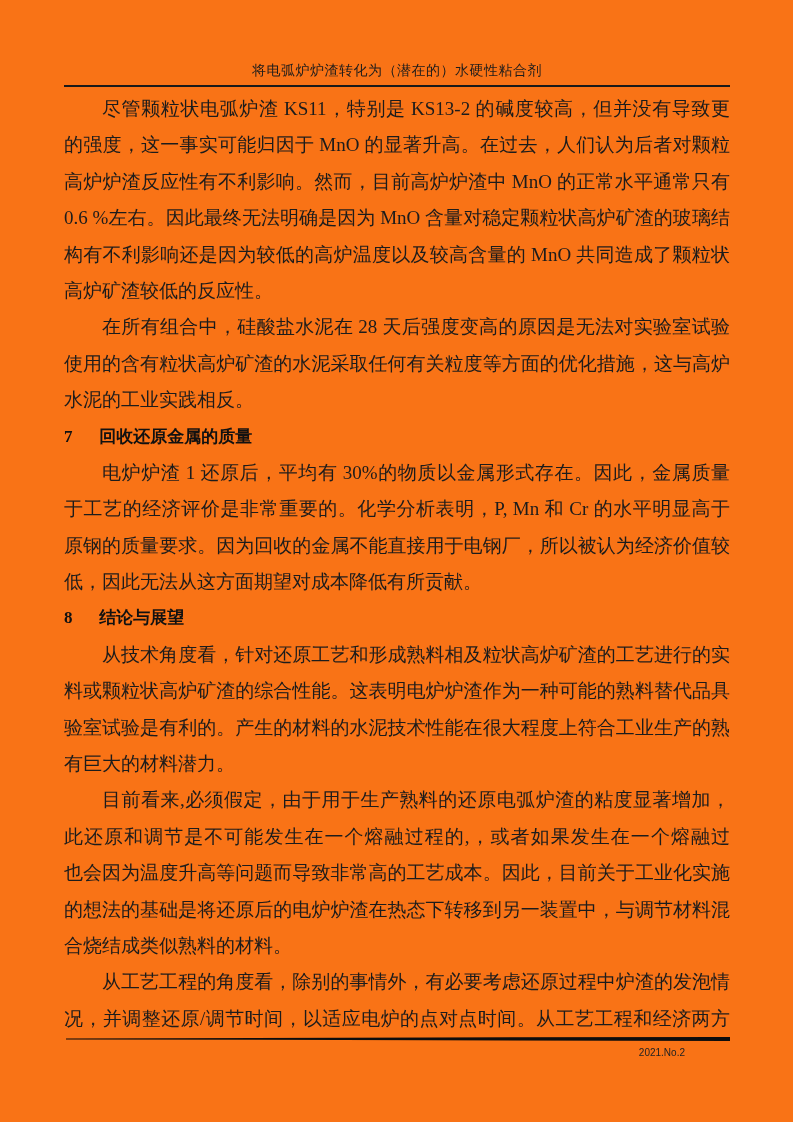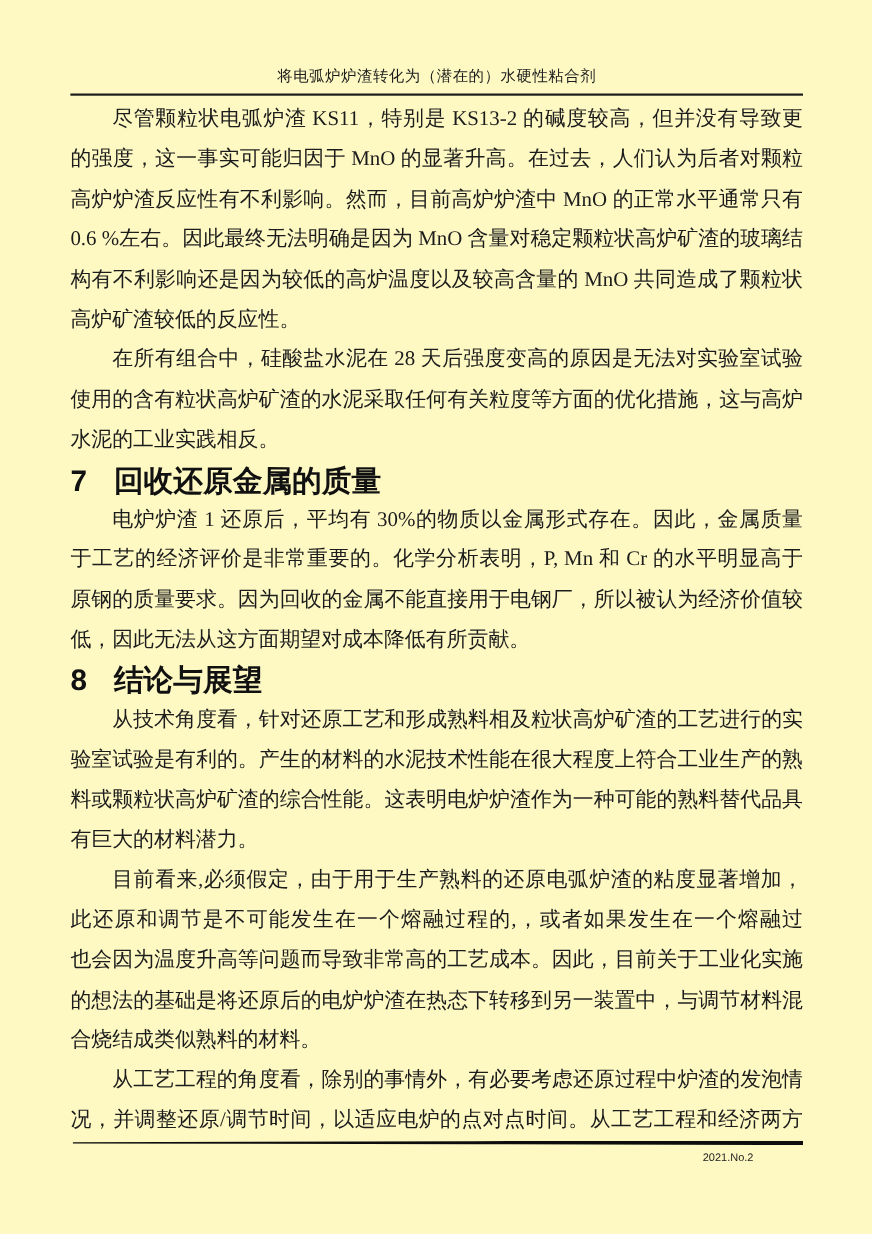--- a/index.html
+++ b/index.html
@@ -4,21 +4,21 @@
 <style>
   html,body{margin:0;padding:0;}
   body{
     width:793px;height:1122px;
     background:#ffffff;
     position:relative;
     font-family:"Liberation Serif","DejaVu Serif",serif;
     color:#1c1c1c;
     overflow:hidden;
   }
-  .page{position:absolute;inset:0;background:#fef9c3;}
+  .page{position:absolute;inset:0;background:#f97316;}
 
   
   .running-head{
     position:absolute;top:60px;left:64px;width:666px;height:22px;
     text-align:center;font-size:14px;line-height:22px;color:#1c1c1c;
     letter-spacing:.5px;
   }
   .head-rule{
     position:absolute;top:85px;left:64px;width:666px;height:2px;
     background:#1a1a1a;
@@ -32,22 +32,22 @@
     height:36.4px;line-height:36.4px;
     font-size:19px;
     text-align:justify;text-align-last:justify;
     overflow:hidden;white-space:nowrap0; 
   }
   .line.first{text-indent:38px;}
   .line.last{text-align:right;text-align-last:left;}
 
   .heading{
     height:36.4px;line-height:36.4px;
-    font-family:Liberation Sans, sans-serif;
-    font-weight:700;font-size:27px;color:#111;
+    font-family:Liberation Serif, serif;
+    font-weight:700;font-size:17px;color:#111;
     overflow:hidden;
   }
   .heading .h-num{display:inline-block;min-width:14px;}
   .heading .h-title{display:inline-block;margin-left:17px;}
 
   
   .foot-rule{
     position:absolute;top:1037px;left:66px;width:664px;height:4px;
     background:#0d0d0d;
     clip-path:polygon(0 35%,55% 10%,100% 0,100% 100%,55% 80%,0 62%);
@@ -101,22 +101,22 @@
       <div class="line last">低，因此无法从这方面期望对成本降低有所贡献。</div>
     </div>
 
     <div class="heading">
       <span class="h-num">8</span>
       <span class="h-title">结论与展望</span>
     </div>
 
     <div>
       <div class="line first">从技术角度看，针对还原工艺和形成熟料相及粒状高炉矿渣的工艺进行的实</div>
+      <div class="line">料或颗粒状高炉矿渣的综合性能。这表明电炉炉渣作为一种可能的熟料替代品具</div>
       <div class="line">验室试验是有利的。产生的材料的水泥技术性能在很大程度上符合工业生产的熟</div>
-      <div class="line">料或颗粒状高炉矿渣的综合性能。这表明电炉炉渣作为一种可能的熟料替代品具</div>
       <div class="line last">有巨大的材料潜力。</div>
     </div>
 
     <div>
       <div class="line first">目前看来,必须假定，由于用于生产熟料的还原电弧炉渣的粘度显著增加，因</div>
       <div class="line">此还原和调节是不可能发生在一个熔融过程的,，或者如果发生在一个熔融过程，</div>
       <div class="line">也会因为温度升高等问题而导致非常高的工艺成本。因此，目前关于工业化实施</div>
       <div class="line">的想法的基础是将还原后的电炉炉渣在热态下转移到另一装置中，与调节材料混</div>
       <div class="line last">合烧结成类似熟料的材料。</div>
     </div>

